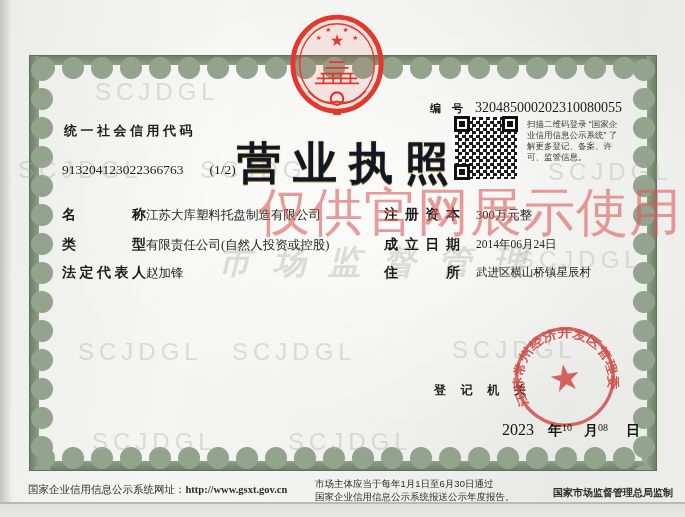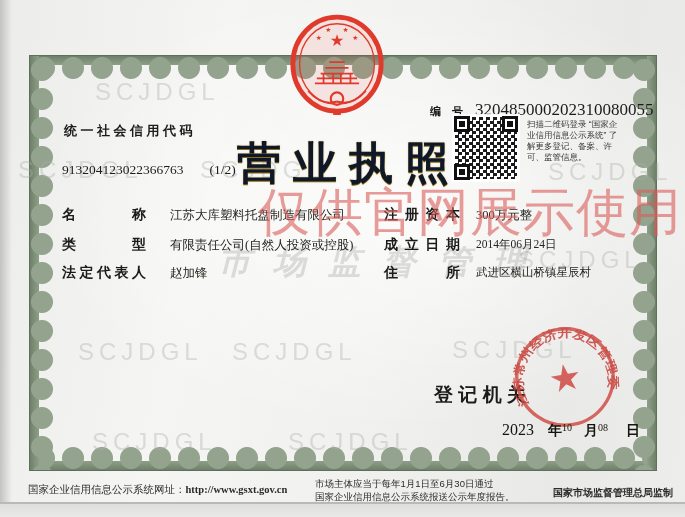--- a/index.html
+++ b/index.html
@@ -54,21 +54,21 @@
 
   
   .emblem{position:absolute;left:289px;top:14px;z-index:5;}
   .cert-title{position:absolute;left:237px;top:114px;z-index:4;font-size:44px;font-weight:800;
       letter-spacing:12px;color:#0f172a;white-space:nowrap;
       text-shadow:0 1px 0 #8a6d10,0 0 2px rgba(201,162,39,.5);margin-top:20px;}
   .cert-subtitle{position:absolute;left:303px;top:172px;z-index:4;font-size:17px;
       letter-spacing:3px;color:#222;font-family:"Liberation Serif",serif;white-space:nowrap;}
   .serial{position:absolute;left:430px;top:100px;z-index:4;font-size:11px;color:#1c1c1a;white-space:nowrap;}
   .serial .lbl{font-weight:bold;letter-spacing:4px;margin-right:8px;}
-  .serial .val{font-family:"Liberation Serif",serif;font-size:17px;}
+  .serial .val{font-family:"Liberation Serif",serif;font-size:14px;}
   .ccode-lbl{position:absolute;left:64px;top:122px;z-index:4;font-size:13px;font-weight:bold;
       letter-spacing:3.5px;color:#1c1c1a;white-space:nowrap;}
   .ccode-val{position:absolute;left:62px;top:162px;z-index:4;font-size:13.5px;
       font-family:"Liberation Serif",serif;color:#1c1c1a;white-space:nowrap;}
   .ccode-val .page{margin-left:26px;}
 
   
   .qr{position:absolute;left:455px;top:117px;width:62px;height:62px;z-index:4;
       background-color:#fff;
       background-image:repeating-conic-gradient(#1b1b1b 0% 25%,#ffffff 25% 50%);
@@ -78,29 +78,29 @@
   .fp.tl{left:-1px;top:-1px}.fp.tr{right:-1px;top:-1px}.fp.bl{left:-1px;bottom:-1px}
   .qr-caption{position:absolute;left:527px;top:119px;width:98px;z-index:4;font-size:8.5px;
       line-height:11px;color:#3a3a38;}
 
   
   .fld{position:absolute;z-index:4;}
   .fld .lbl{display:inline-block;vertical-align:top;font-weight:bold;font-size:14px;color:#1b1b19;
       text-align:justify;text-align-last:justify;}
   .fld .val{display:inline-block;vertical-align:top;margin-top:1px;font-size:12.5px;color:#25251f;
       font-family:"Liberation Serif",serif;}
-  .lblL{width:84px;margin-right:24px;}
+  .lblL{width:84px;}
   .lblR{width:76px;margin-right:16px;}
   .f-name{left:62px;top:206px}.f-type{left:62px;top:236px}.f-legal{left:62px;top:264px}
   .f-scope{left:62px;top:292px}
   .f-cap{left:384px;top:206px}.f-est{left:384px;top:236px}.f-addr{left:384px;top:264px}
   .f-scope .val{width:296px;font-size:11.5px;line-height:14.5px;}
   .f-addr .val,.f-est .val{font-size:11.5px;}
 
-  .registrar{position:absolute;left:434px;top:382px;z-index:4;width:92px;font-size:19px;
+  .registrar{position:absolute;left:434px;top:382px;z-index:4;width:92px;font-size:12px;
       font-weight:bold;color:#1b1b19;text-align:justify;text-align-last:justify;}
   .seal{position:absolute;left:512px;top:324px;z-index:8;transform:rotate(-10deg);opacity:.92;}
   .issue-date{position:absolute;left:502px;top:421px;z-index:9;color:#15150f;white-space:nowrap;}
   .issue-date .num{font-family:"Liberation Serif",serif;font-size:16px;}
   .issue-date .num.sm{font-size:10px;position:relative;top:-4px;}
   .issue-date .unit{font-size:14px;font-weight:bold;}
   .issue-date .g1{margin-left:14px}.issue-date .g2{margin-left:12px}.issue-date .g3{margin-left:18px}
 
   
   .foot{position:absolute;z-index:4;color:#2b2b29;}

